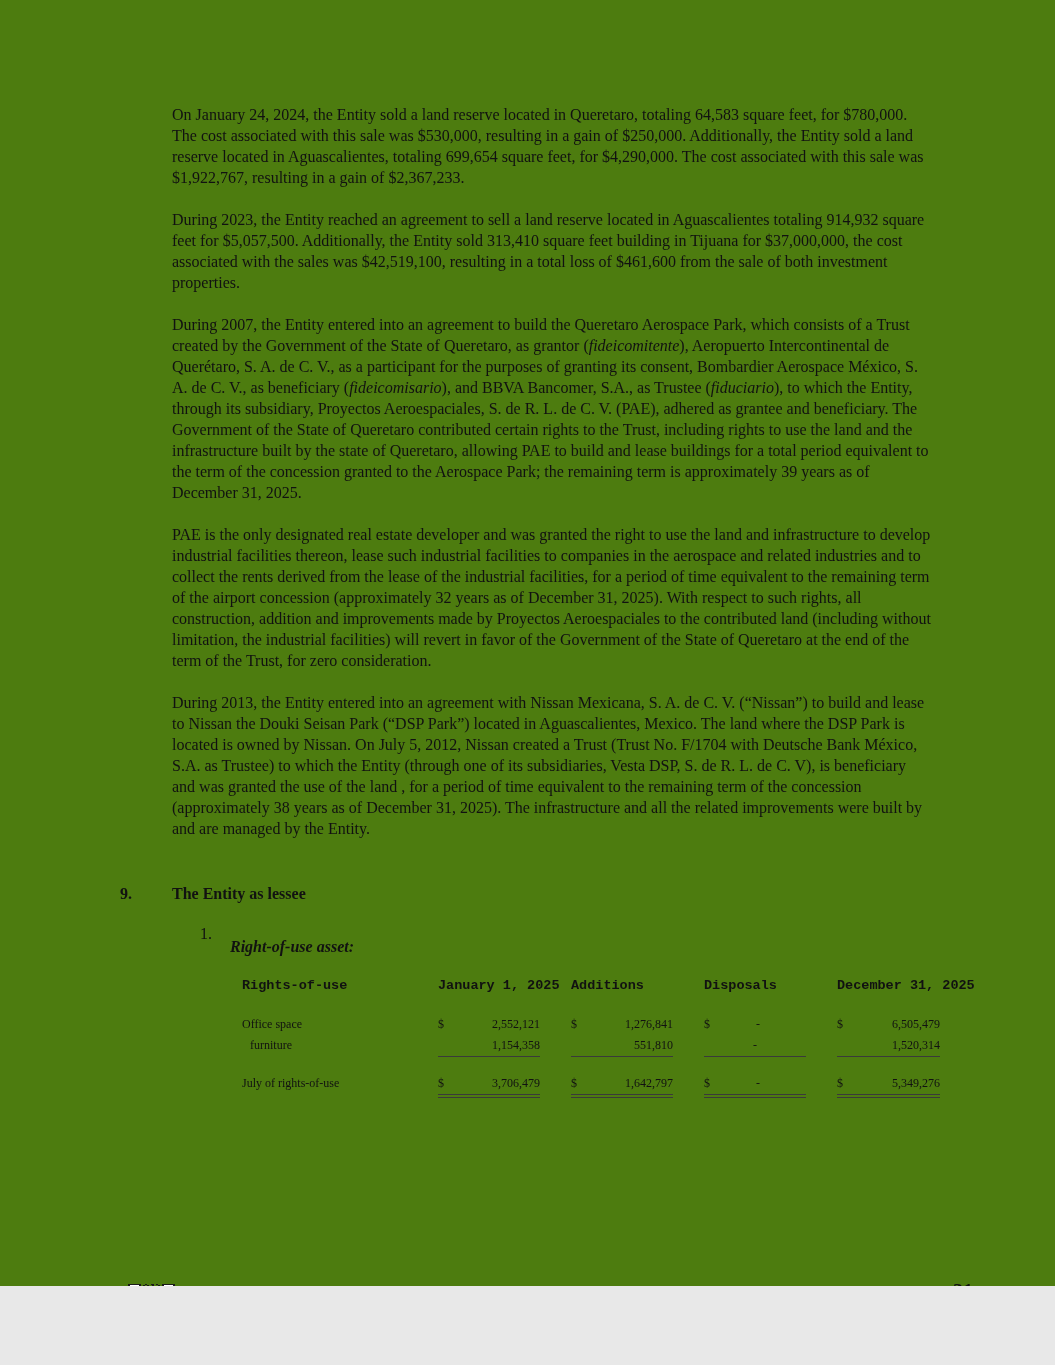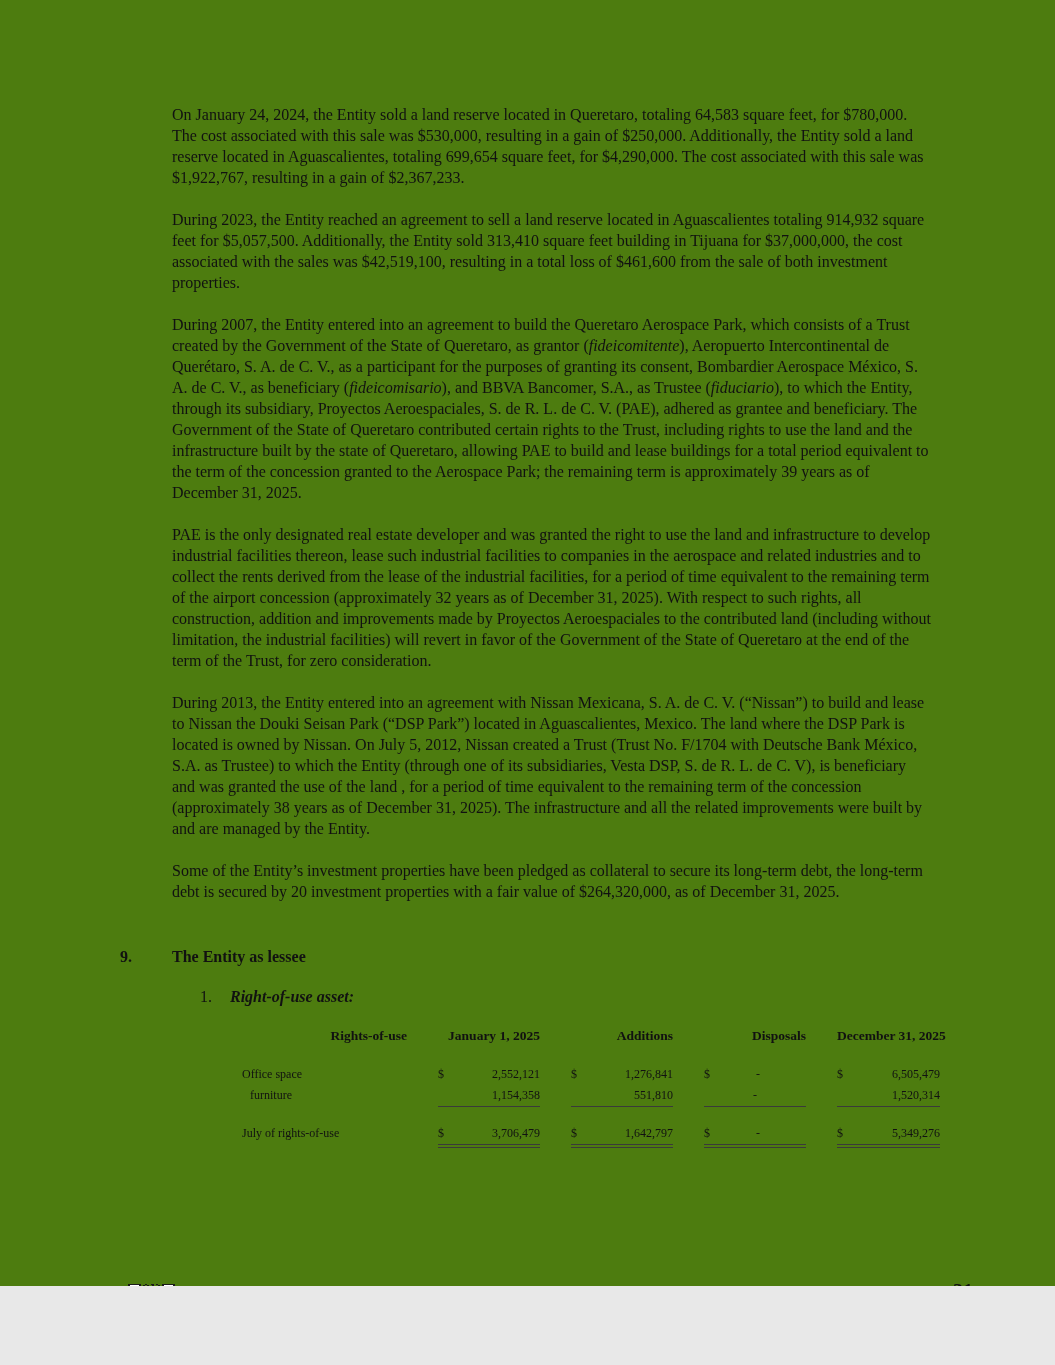--- a/index.html
+++ b/index.html
@@ -34,37 +34,37 @@
   }
   .sec-heading .num { width: 52px; }
 
   .sub-heading {
     display: flex;
     margin: 19px 0 0 80px;
     font-size: 16px;
     line-height: 21px;
   }
   .sub-heading .num { width: 30px; }
-  .sub-heading .title { font-weight: bold; font-style: italic; }
+  .sub-heading .title { font-weight: bold; font-style: italic; margin-top: 13px; }
 
   .rou-table { margin: 20px 0 0 122px; }
   .trow {
     display: grid;
     grid-template-columns: 165px 102px 102px 102px 103px;
     column-gap: 31px;
     font-size: 12px;
     line-height: 21px;
   }
   .trow.thead {
     font-size: 13.5px;
     font-weight: bold;
     line-height: 17px;
     margin-bottom: 20px;
   }
-  .thead .hcell { text-align: right; white-space: nowrap; }
+  .thead .hcell { text-align: left; white-space: nowrap; font-family: Liberation Mono, monospace; }
   .money {
     display: flex;
     justify-content: space-between;
     align-items: baseline;
   }
   .money .val { text-align: left; }
   .money .val.dash { flex: 1; text-align: center; }
   .label2 { padding-left: 8px; }
   .u-single .money { border-bottom: 1.5px solid #3a3a3a; }
   .u-double .money { border-bottom: 4px double #3a3a3a; }
@@ -94,21 +94,20 @@
   <p class="para">On January 24, 2024, the Entity sold a land reserve located in Queretaro, totaling 64,583 square feet, for $780,000. The cost associated with this sale was $530,000, resulting in a gain of $250,000. Additionally, the Entity sold a land reserve located in Aguascalientes, totaling 699,654 square feet, for $4,290,000. The cost associated with this sale was $1,922,767, resulting in a gain of $2,367,233.</p>
 
   <p class="para">During 2023, the Entity reached an agreement to sell a land reserve located in Aguascalientes totaling 914,932 square feet for $5,057,500. Additionally, the Entity sold 313,410 square feet building in Tijuana for $37,000,000, the cost associated with the sales was $42,519,100, resulting in a total loss of $461,600 from the sale of both investment properties.</p>
 
   <p class="para"><span>During 2007, the Entity entered into an agreement to build the Queretaro Aerospace Park, which consists of a Trust created by the Government of the State of Queretaro, as grantor (</span><span class="it">fideicomitente</span><span>), Aeropuerto Intercontinental de Querétaro, S. A. de C. V., as a participant for the purposes of granting its consent, Bombardier Aerospace México, S. A. de C. V., as beneficiary (</span><span class="it">fideicomisario</span><span>), and BBVA Bancomer, S.A., as Trustee (</span><span class="it">fiduciario</span><span>), to which the Entity, through its subsidiary, Proyectos Aeroespaciales, S. de R. L. de C. V. (PAE), adhered as grantee and beneficiary.  The Government of the State of Queretaro contributed certain rights to the Trust, including rights to use the land and the infrastructure built by the state of Queretaro, allowing PAE to build and lease buildings for a total period equivalent to the term of the concession granted to the Aerospace Park; the remaining term is approximately 39 years as of December 31, 2025.</span></p>
 
   <p class="para">PAE is the only designated real estate developer and was granted the right to use the land and infrastructure to develop industrial facilities thereon, lease such industrial facilities to companies in the aerospace and related industries and to collect the rents derived from the lease of the industrial facilities, for a period of time equivalent to the remaining term of the airport concession (approximately 32 years as of December 31, 2025). With respect to such rights, all construction, addition and improvements made by Proyectos Aeroespaciales to the contributed land (including without limitation, the industrial facilities) will revert in favor of the Government of the State of Queretaro at the end of the term of the Trust, for zero consideration.</p>
 
   <p class="para">During 2013, the Entity entered into an agreement with Nissan Mexicana, S. A. de C. V. (“Nissan”) to build and lease to Nissan the Douki Seisan Park (“DSP Park”) located in Aguascalientes, Mexico. The land where the DSP Park is located is owned by Nissan. On July 5, 2012, Nissan created a Trust (Trust No. F/1704 with Deutsche Bank México, S.A. as Trustee) to which the Entity (through one of its subsidiaries, Vesta DSP, S. de R. L. de C. V), is beneficiary and was granted the use of the land , for a period of time equivalent to the remaining term of the concession (approximately 38 years as of December 31, 2025). The infrastructure and all the related improvements were built by and are managed by the Entity.</p>
 
-  <p class="para last">Some of the Entity’s investment properties have been pledged as collateral to secure its long-term debt, the long-term debt is secured by 20 investment properties with a fair value of $264,320,000, as of December 31, 2025.</p>
 
   <div class="sec-heading">
     <span class="num">9.</span>
     <span class="title">The Entity as lessee</span>
   </div>
 
   <div class="sub-heading">
     <span class="num">1.</span>
     <span class="title">Right-of-use asset:</span>
   </div>

